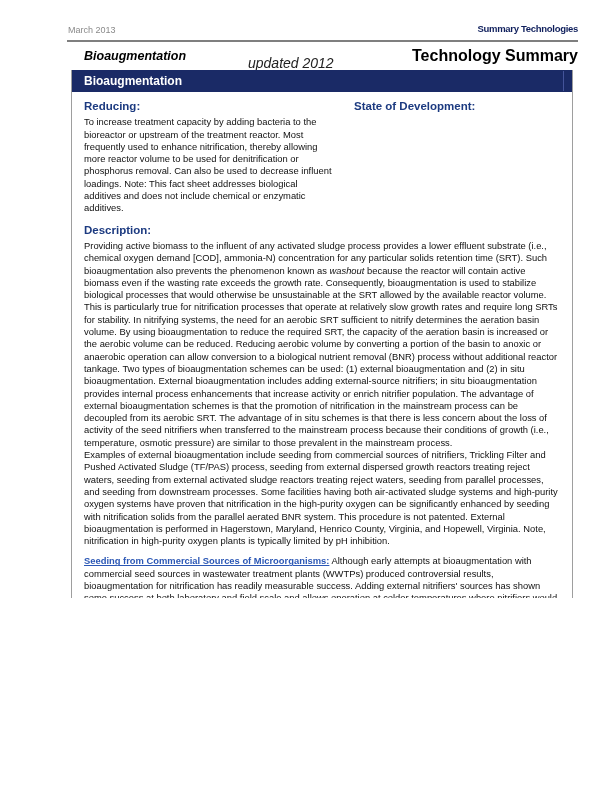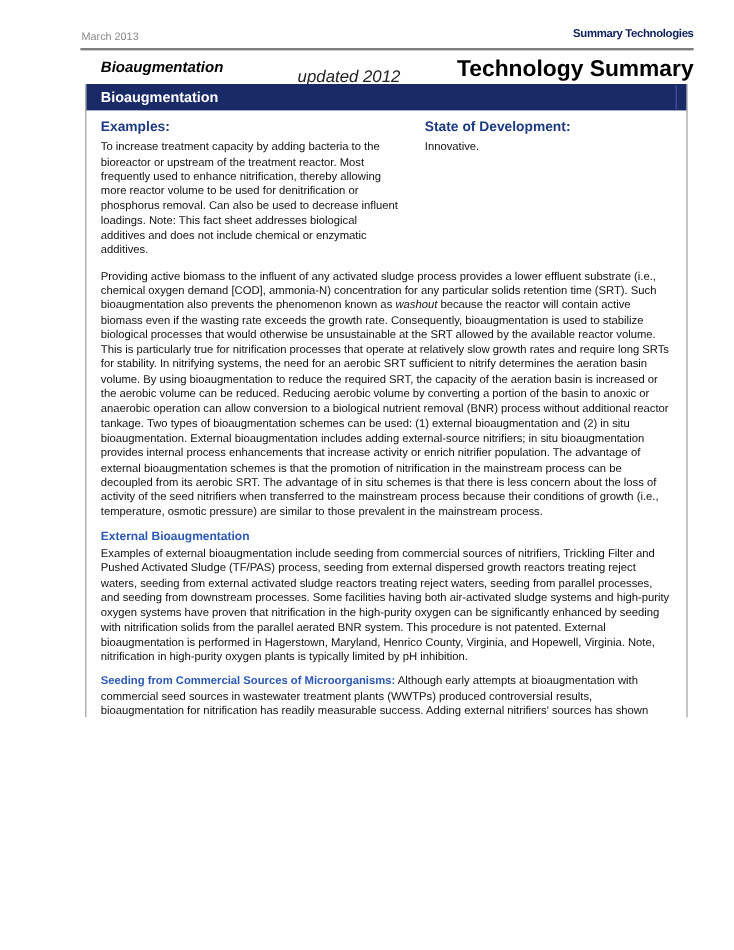--- a/index.html
+++ b/index.html
@@ -12,21 +12,21 @@
   
   .h-date { position:absolute; left:68px; top:25px; font-size:9px; color:#8a8a8a; }
   .h-brand { position:absolute; right:34px; top:23px; font-size:9.5px; font-weight:700;
              color:#0f1f5c; letter-spacing:-0.3px; }
   .h-rule { position:absolute; left:67px; right:34px; top:40px; height:2px; background:#7f7f7f; }
 
   
   .t-title { position:absolute; left:84px; top:49px; font-size:12.5px; font-weight:700;
              font-style:italic; color:#000; }
   .t-updated { position:absolute; left:248px; top:55px; font-size:14px; font-style:italic; color:#222; }
-  .t-doctype { position:absolute; right:34px; top:47px; font-size:19px; font-weight:700; color:#000; }
+  .t-doctype { position:absolute; right:34px; top:47px; font-size:16px; font-weight:700; color:#000; }
 
   
   .box {
     position:absolute; left:71px; top:70px; width:502px; box-sizing:border-box;
     border:1.5px solid #9e9e9e; border-top:none; background:#fff; padding-bottom:9px;
   }
   .banner { position:relative; height:22px; background:#1a2a66; }
   .banner-text { color:#ffffff; font-weight:700; font-size:12px; line-height:22px; padding-left:12px; }
   .banner-notch { position:absolute; right:8px; top:1px; bottom:1px; width:1px; background:#44549a; }
 
@@ -34,21 +34,21 @@
 
   .two-col { display:flex; }
   .col-left { width:250px; flex:none; }
   .col-right { flex:1; margin-left:20px; }
 
   .sec-heading { font-size:11.5px; font-weight:700; color:#1c3a80; margin:0 0 4px 0; }
   .body-text { margin:0; }
   .desc { margin-top:9px; }
   .sub-heading { font-size:10px; font-weight:700; color:#2b57b5; margin:9px 0 1px 0; }
   .seeding-para { margin-top:8px; }
-  .lead { font-weight:700; color:#2b57b5; }
+  .lead { font-weight:700; color:#2b57b5;text-decoration:underline; }
   .washout { font-style:italic;margin-top:28px; }
 
   
   .f-rule { position:absolute; left:67px; right:34px; top:752px; height:1.5px; background:#8a8a8a; }
   .f-left { position:absolute; left:72px; top:716px; font-size:8.5px; font-style:italic; color:#8a8a8a; }
   .f-page { position:absolute; right:42px; top:757px; font-size:10px; font-weight:700; color:#111; }
 </style>
 </head>
 <body>
 
@@ -65,35 +65,34 @@
   <div class="box">
     <div class="banner">
       <div class="banner-text">Bioaugmentation</div>
       <div class="banner-notch"></div>
     </div>
 
     <div class="content">
 
       <div class="two-col">
         <div class="col-left">
-          <div class="sec-heading">Examples:</div>
+          <div class="sec-heading">Reducing:</div>
           <p class="body-text">To increase treatment capacity by adding bacteria to the bioreactor or upstream of the treatment reactor. Most frequently used to enhance nitrification, thereby allowing more reactor volume to be used for denitrification or phosphorus removal. Can also be used to decrease influent loadings. Note: This fact sheet addresses biological additives and does not include chemical or enzymatic additives.</p>
         </div>
         <div class="col-right">
           <div class="sec-heading">State of Development:</div>
-          <p class="body-text">Innovative.</p>
         </div>
       </div>
 
       <div class="desc">
+        <div class="sec-heading">Description:</div>
         <p class="body-text"><span>Providing active biomass to the influent of any activated sludge process provides a lower effluent substrate (i.e., chemical oxygen demand [COD], ammonia-N) concentration for any particular solids retention time (SRT). Such bioaugmentation also prevents the phenomenon known as </span><span class="washout">washout</span><span> because the reactor will contain active biomass even if the wasting rate exceeds the growth rate. Consequently, bioaugmentation is used to stabilize biological processes that would otherwise be unsustainable at the SRT allowed by the available reactor volume. This is particularly true for nitrification processes that operate at relatively slow growth rates and require long SRTs for stability. In nitrifying systems, the need for an aerobic SRT sufficient to nitrify determines the aeration basin volume. By using bioaugmentation to reduce the required SRT, the capacity of the aeration basin is increased or the aerobic volume can be reduced. Reducing aerobic volume by converting a portion of the basin to anoxic or anaerobic operation can allow conversion to a biological nutrient removal (BNR) process without additional reactor tankage. Two types of bioaugmentation schemes can be used: (1) external bioaugmentation and (2) in situ bioaugmentation. External bioaugmentation includes adding external-source nitrifiers; in situ bioaugmentation provides internal process enhancements that increase activity or enrich nitrifier population. The advantage of external bioaugmentation schemes is that the promotion of nitrification in the mainstream process can be decoupled from its aerobic SRT. The advantage of in situ schemes is that there is less concern about the loss of activity of the seed nitrifiers when transferred to the mainstream process because their conditions of growth (i.e., temperature, osmotic pressure) are similar to those prevalent in the mainstream process.</span></p>
       </div>
 
       <div>
-        <div class="sub-heading">External Bioaugmentation</div>
         <p class="body-text">Examples of external bioaugmentation include seeding from commercial sources of nitrifiers, Trickling Filter and Pushed Activated Sludge (TF/PAS) process, seeding from external dispersed growth reactors treating reject waters, seeding from external activated sludge reactors treating reject waters, seeding from parallel processes, and seeding from downstream processes. Some facilities having both air-activated sludge systems and high-purity oxygen systems have proven that nitrification in the high-purity oxygen can be significantly enhanced by seeding with nitrification solids from the parallel aerated BNR system. This procedure is not patented. External bioaugmentation is performed in Hagerstown, Maryland, Henrico County, Virginia, and Hopewell, Virginia. Note, nitrification in high-purity oxygen plants is typically limited by pH inhibition.</p>
       </div>
 
       <p class="body-text seeding-para"><span class="lead">Seeding from Commercial Sources of Microorganisms:</span><span> Although early attempts at bioaugmentation with commercial seed sources in wastewater treatment plants (WWTPs) produced controversial results, bioaugmentation for nitrification has readily measurable success. Adding external nitrifiers' sources has shown some success at both laboratory and field scale and allows operation at colder temperatures where nitrifiers would normally wash out, but required dosages of the nitrifiers were very high. Therefore, most investigators diverted to onsite production of seed organisms in the treatment plant. One exception is the seeding microorganisms directly to the sewer system known as In-Pipe Technology.</span></p>
 
     </div>
   </div>
 
   <div class="f-rule"></div>
   <span class="f-left">Wastewater Treatment and In-Plant Wet Weather Management</span>

